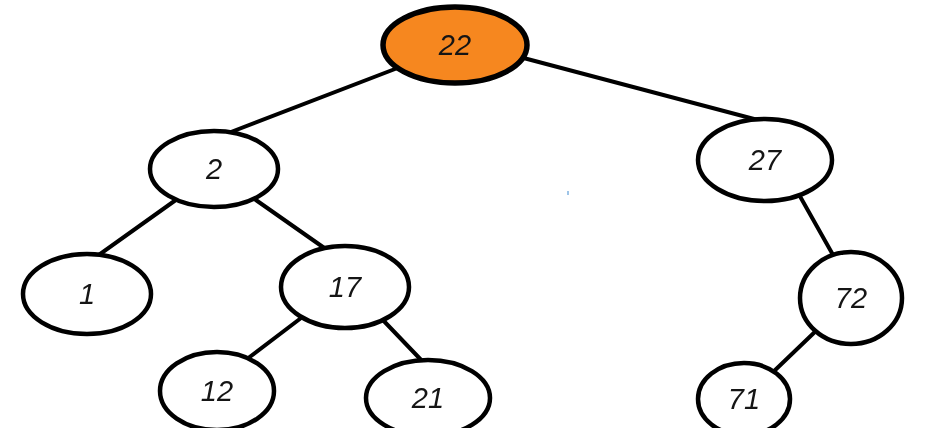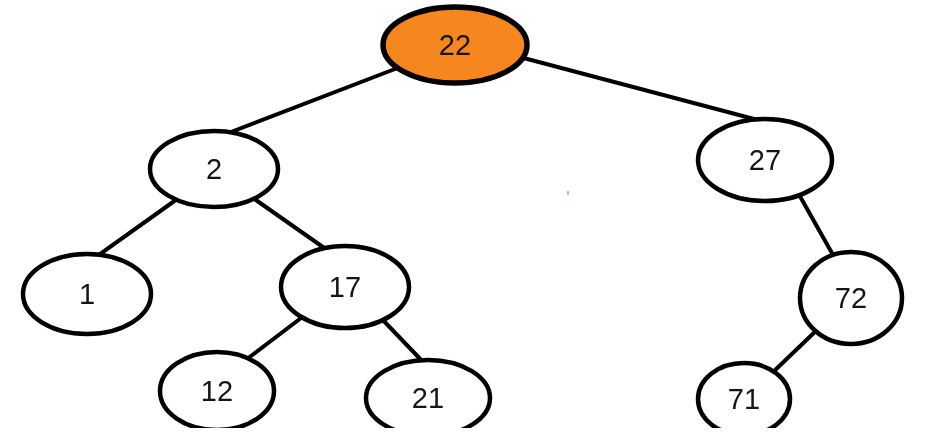--- a/index.html
+++ b/index.html
@@ -7,20 +7,21 @@
     padding: 0;
     background: #ffffff;
     font-family: "Liberation Sans", "DejaVu Sans", sans-serif;
   }
   .stage {
     position: relative;
     width: 940px;
     height: 428px;
     background: #ffffff;
     overflow: hidden;
+    font-style: italic;
   }
   svg.tree {
     display: block;
     width: 940px;
     height: 440px;
   }
   svg.tree text {
     font-family: "Liberation Sans", "DejaVu Sans", sans-serif;
     text-anchor: middle;
   }

